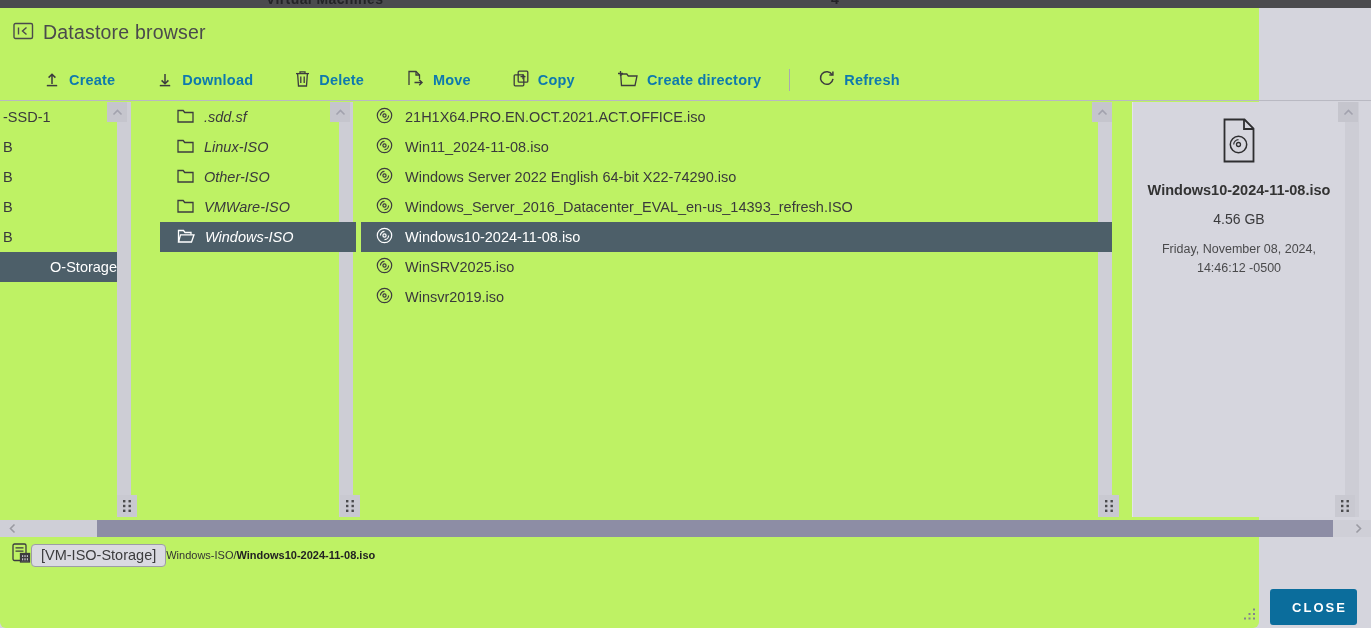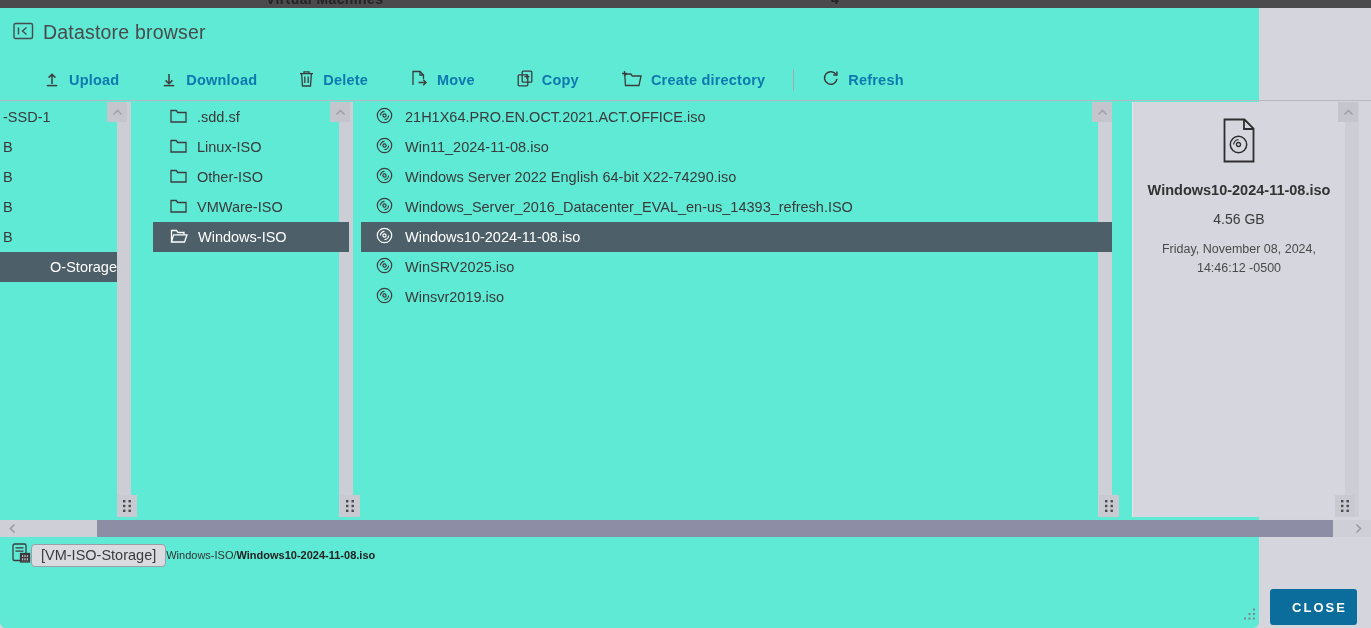--- a/index.html
+++ b/index.html
@@ -10,38 +10,38 @@
     background:#d5d5dd;
   }
   
   .topbar { position:absolute; top:0; left:0; width:1371px; height:8px;
     background:#4b4b4e; overflow:hidden; z-index:0; }
   .topbar .frag { position:absolute; top:-9px; color:#232326; font-size:14px; font-weight:600; letter-spacing:.4px; }
   .topbar .frag.tab { left:266px; }
   .topbar .frag.badge { left:831px; }
 
   .dialog { position:absolute; top:8px; left:0; width:1259px; height:620px;
-    background:#5eead4; border-radius:0 0 6px 6px; z-index:1; }
+    background:#bef264; border-radius:0 0 6px 6px; z-index:1; }
 
   .title-row { position:absolute; top:13px; left:13px; display:flex; align-items:center; gap:9px; color:#4a4a4c; }
   .title-row svg { color:#4a4a4c; }
   .title { font-size:19.5px; letter-spacing:.2px; }
 
   .toolbar { position:absolute; top:52px; left:0; width:1371px; height:41px;
     display:flex; align-items:center; padding-left:44px; gap:42px;
     border-bottom:1px solid #b9b9c2; }
   .tool { display:flex; align-items:center; gap:9px;
     color:#0e79ae; font-size:14.5px; font-weight:700; letter-spacing:.2px; cursor:pointer; white-space:nowrap; }
   .tool svg { color:#3c3c3e; flex:none; }
   .tool-sep { width:1px; height:22px; background:#a9a9b2; margin:0 -14px; }
 
   
   .col { position:absolute; top:94px; height:415px; overflow:hidden; }
   .col-datastores { left:0; width:117px; }
-  .col-folders    { left:153px; width:196px; }
+  .col-folders    { left:160px; width:196px;font-style:italic; }
   .col-files      { left:361px; width:751px;text-align:right; }
   .col-details    { left:1132px; width:213px; border-left:1px solid #e4e4ea; background:#d6d6de; }
 
   .gutter { position:absolute; top:94px; height:415px; width:14px; background:#cdcdd5; z-index:0; }
   .g1 { left:117px; } .g2 { left:339px; } .g4 { left:1345px; }
   .g3 { position:absolute; top:94px; height:415px; width:14px; left:1098px; background:#cfcfd7; z-index:0; }
 
   .scroll-caret { position:absolute; width:20px; height:20px; background:#c5c5cd;
     display:flex; align-items:center; justify-content:center; color:#a2a2ae; z-index:2; cursor:pointer; }
   .caret1 { left:107px; top:94px; } .caret2 { left:330px; top:94px; }
@@ -110,21 +110,21 @@
     </span>
     <span class="title">Datastore browser</span>
   </div>
 
   <div class="toolbar">
     <span class="tool">
       <span><svg width="16" height="16" viewBox="0 0 16 16" fill="none" stroke="currentColor" stroke-width="1.5">
             <path d="M8 13V3.2M4.6 6.6L8 3.2l3.4 3.4"></path>
             <path d="M2.8 14.6h10.4"></path>
           </svg></span>
-      <span>Upload</span>
+      <span>Create</span>
     </span>
     <span class="tool">
       <span><svg width="16" height="16" viewBox="0 0 16 16" fill="none" stroke="currentColor" stroke-width="1.5">
             <path d="M8 3v9.8M4.6 9.4L8 12.8l3.4-3.4"></path>
             <path d="M2.8 14.6h10.4"></path>
           </svg></span>
       <span>Download</span>
     </span>
     <span class="tool">
       <span><svg width="15" height="17" viewBox="0 0 15 17" fill="none" stroke="currentColor" stroke-width="1.3">

